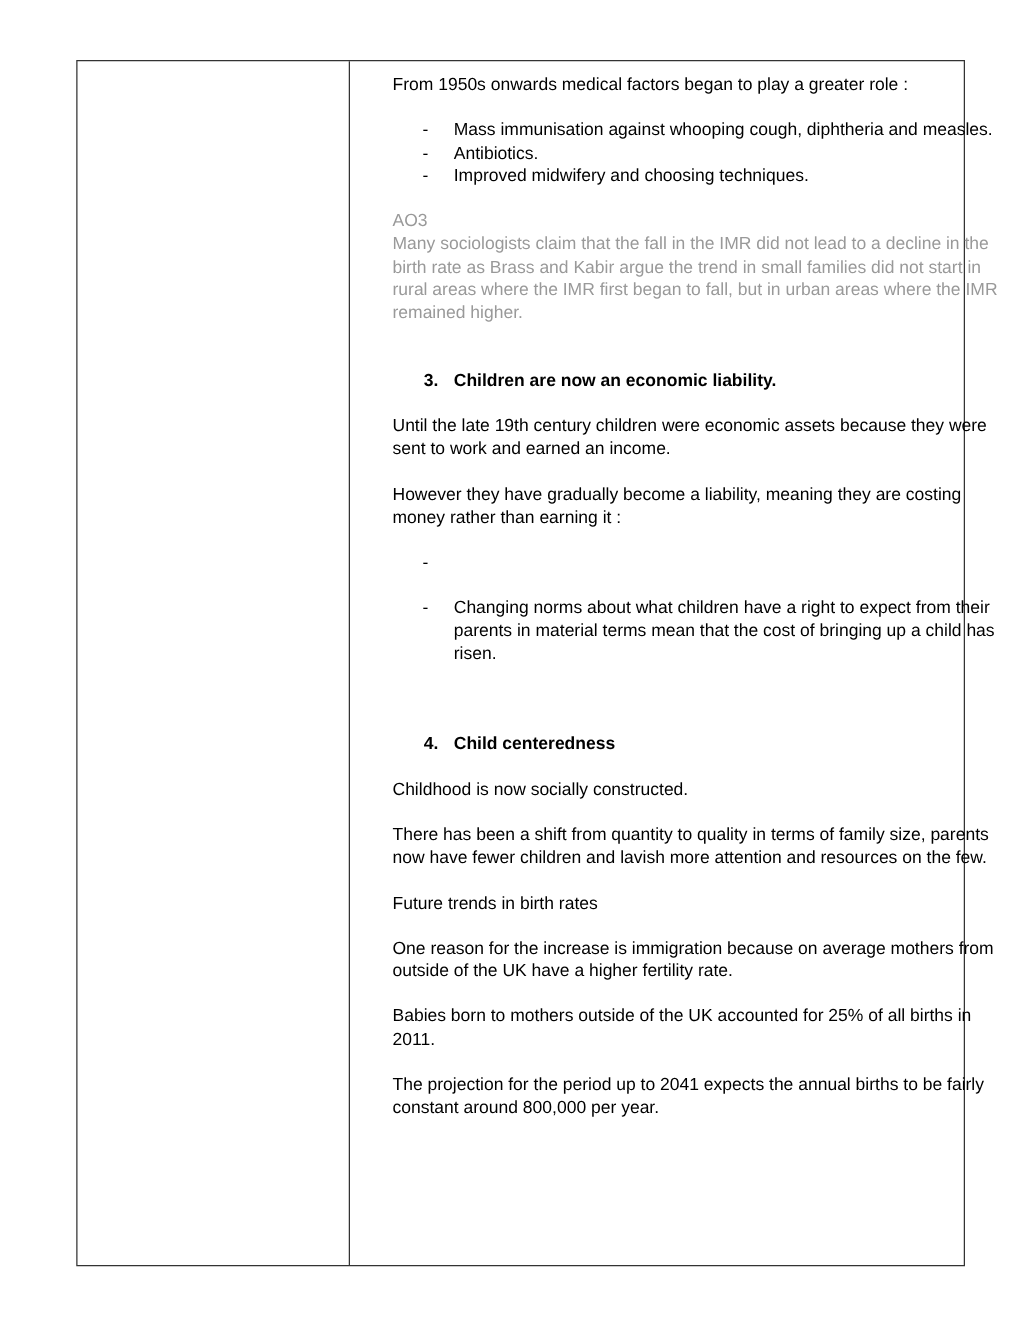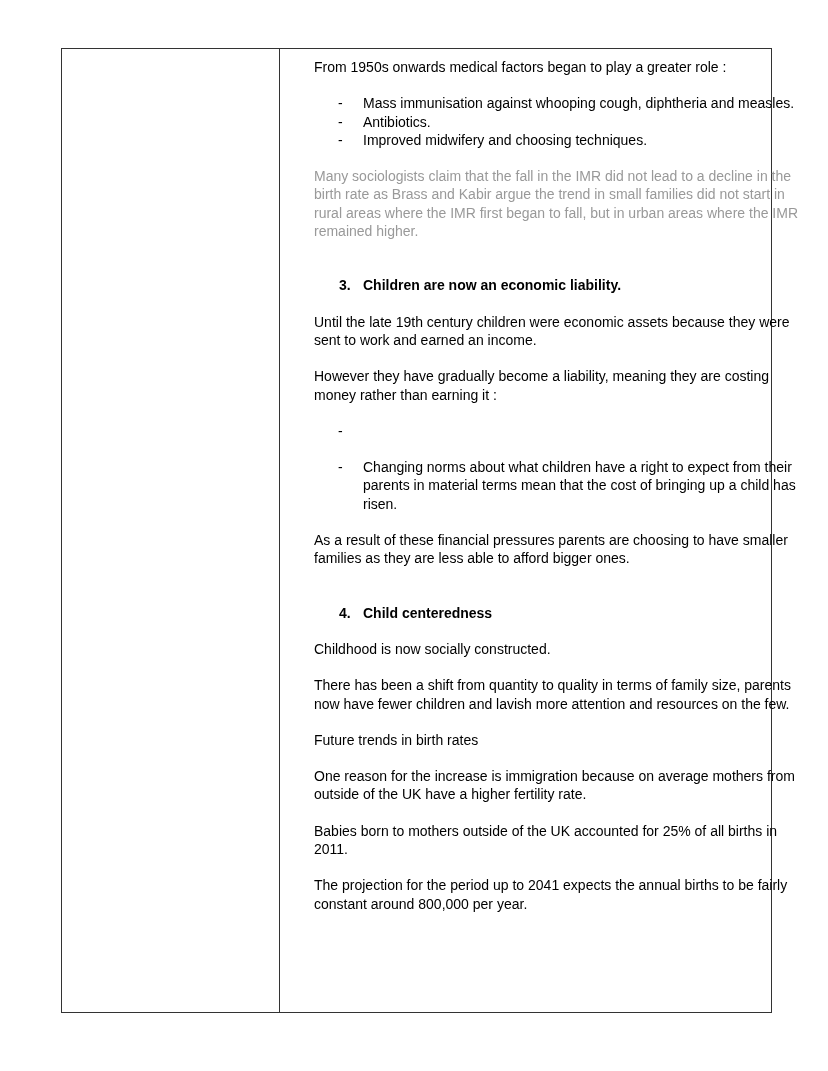--- a/index.html
+++ b/index.html
@@ -35,41 +35,41 @@
         <span class="dash">-</span>
         <span>Antibiotics.</span>
       </div>
     <div class="bul">
         <span class="dash">-</span>
         <span>Improved midwifery and choosing techniques.</span>
       </div>
     <div class="gap"></div>
 
     <div class="grey">
+      <p>AO3</p>
       <p><span>Many sociologists claim that the fall in the IMR did not lead to a decline in the birth rate as </span><b>Brass and Kabir</b><span> argue the trend in small families did not start in rural areas where the IMR first began to fall, but in urban areas where the IMR remained higher.</span></p>
     </div>
     <div class="gap"></div>
       <div class="gap"></div>
 
     <p class="heading"><span class="num">3.</span><span>Children are now an economic liability.</span></p>
     <div class="gap"></div>
     <p>Until the late 19th century children were economic assets because they were sent to work and earned an income.</p>
     <div class="gap"></div>
     <p>However they have gradually become a liability, meaning they are costing money rather than earning it :</p>
     <div class="gap"></div>
     <div class="bul">
         <span class="dash">-</span>
       </div>
     <div class="gap"></div>
     <div class="bul">
         <span class="dash">-</span>
         <span>Changing norms about what children have a right to expect from their parents in material terms mean that the cost of bringing up a child has risen.</span>
       </div>
     <div class="gap"></div>
-    <p>As a result of these financial pressures parents are choosing to have smaller families as they are less able to afford bigger ones.</p>
     <div class="gap"></div>
       <div class="gap"></div>
 
     <p class="heading"><span class="num">4.</span><span>Child centeredness</span></p>
     <div class="gap"></div>
     <p>Childhood is now socially constructed.</p>
     <div class="gap"></div>
     <p>There has been a shift from quantity to quality in terms of family size, parents now have fewer children and lavish more attention and resources on the few.</p>
     <div class="gap"></div>
 

